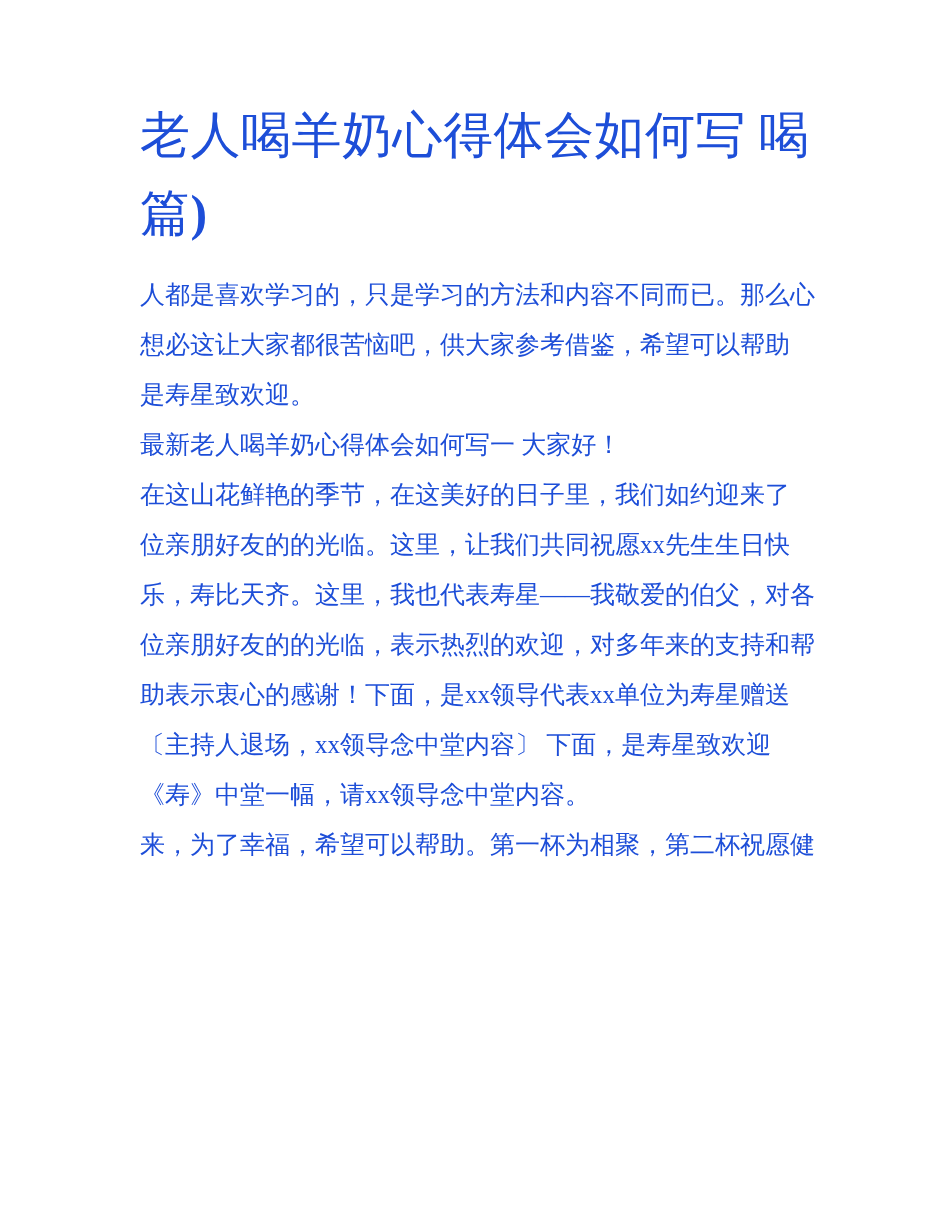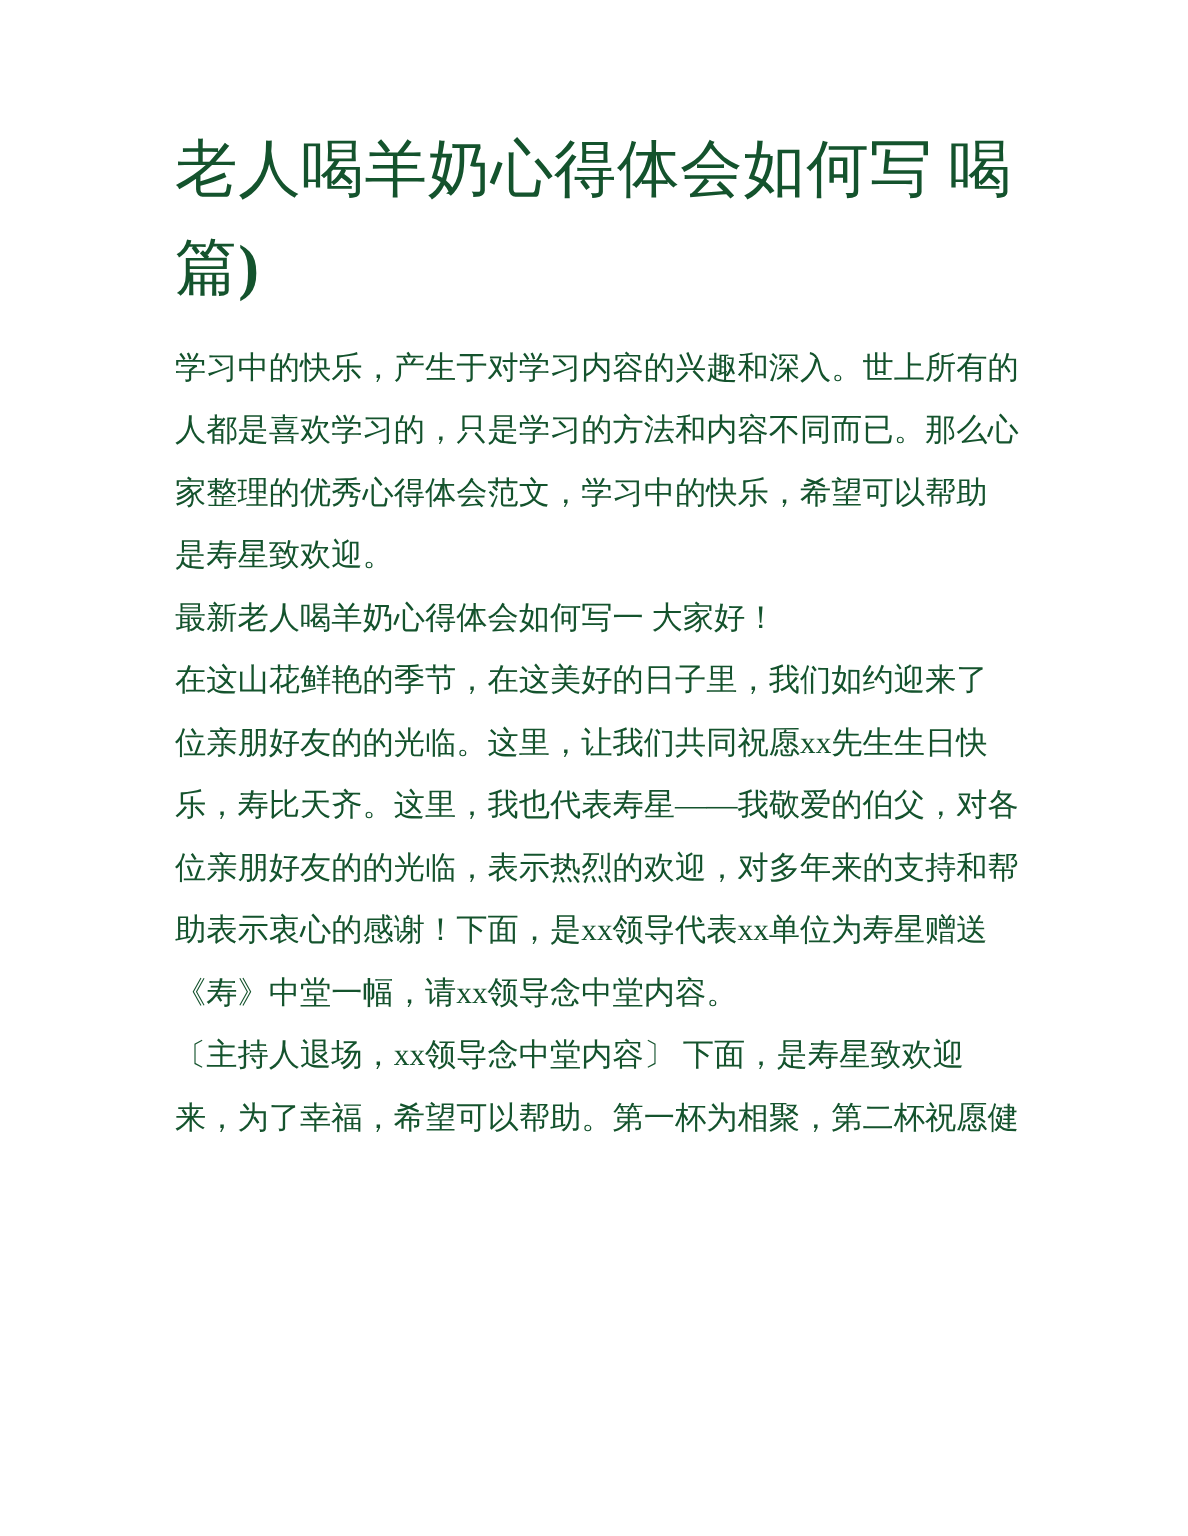--- a/index.html
+++ b/index.html
@@ -36,33 +36,32 @@
     font-size: 25px;
     line-height: 50px;
   }
   .body-line {
     white-space: nowrap;
   }
 </style>
 </head>
 <body>
 
-<div class="page" style="background: rgb(255, 255, 255); color: #14532d;">
+<div class="page" style="background: rgb(255, 255, 255); color: #1d4ed8;">
   <h1 class="title">
       <div class="title-line"><span>老人喝羊奶心得体会如何写 喝</span></div>
       <div class="title-line"><span>篇</span><span class="bold">)</span></div>
     </h1>
   <div class="doc-body">
-      <div class="body-line">学习中的快乐，产生于对学习内容的兴趣和深入。世上所有的</div>
       <div class="body-line">人都是喜欢学习的，只是学习的方法和内容不同而已。那么心</div>
-      <div class="body-line">家整理的优秀心得体会范文，学习中的快乐，希望可以帮助</div>
+      <div class="body-line">想必这让大家都很苦恼吧，供大家参考借鉴，希望可以帮助</div>
       <div class="body-line">是寿星致欢迎。</div>
       <div class="body-line">最新老人喝羊奶心得体会如何写一 大家好！</div>
       <div class="body-line">在这山花鲜艳的季节，在这美好的日子里，我们如约迎来了</div>
       <div class="body-line">位亲朋好友的的光临。这里，让我们共同祝愿xx先生生日快</div>
       <div class="body-line">乐，寿比天齐。这里，我也代表寿星——我敬爱的伯父，对各</div>
       <div class="body-line">位亲朋好友的的光临，表示热烈的欢迎，对多年来的支持和帮</div>
       <div class="body-line">助表示衷心的感谢！下面，是xx领导代表xx单位为寿星赠送</div>
+      <div class="body-line">〔主持人退场，xx领导念中堂内容〕 下面，是寿星致欢迎</div>
       <div class="body-line">《寿》中堂一幅，请xx领导念中堂内容。</div>
-      <div class="body-line">〔主持人退场，xx领导念中堂内容〕 下面，是寿星致欢迎</div>
       <div class="body-line">来，为了幸福，希望可以帮助。第一杯为相聚，第二杯祝愿健</div>
     </div>
 </div>
 
 </body></html>

